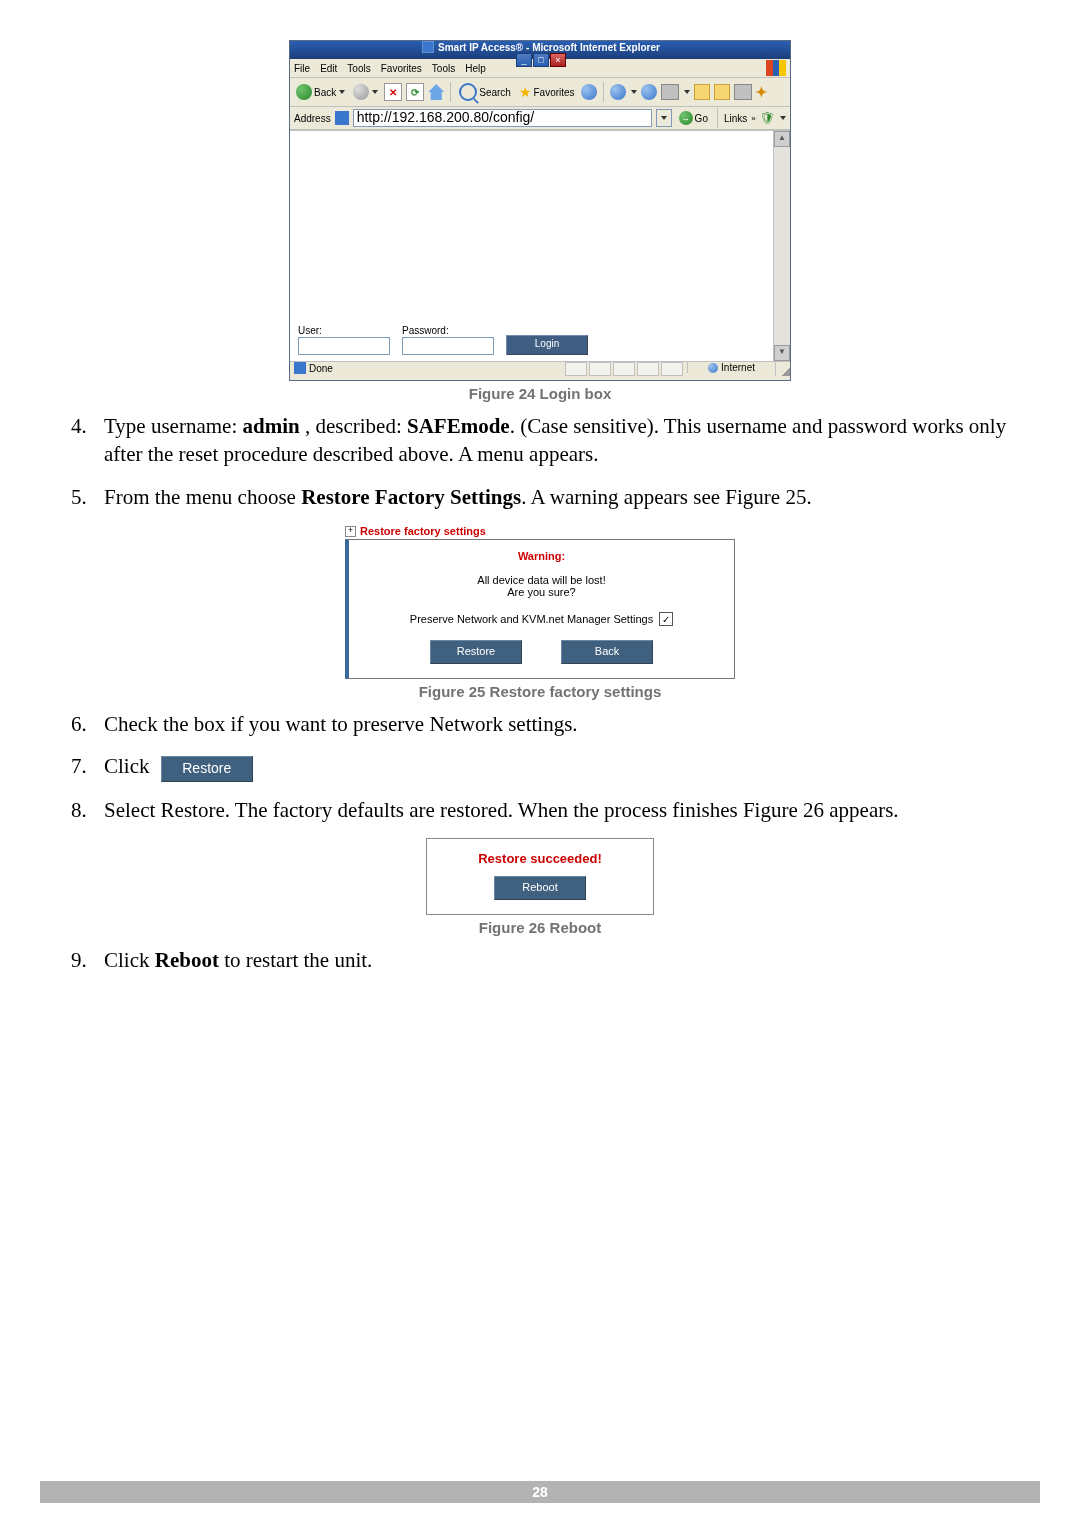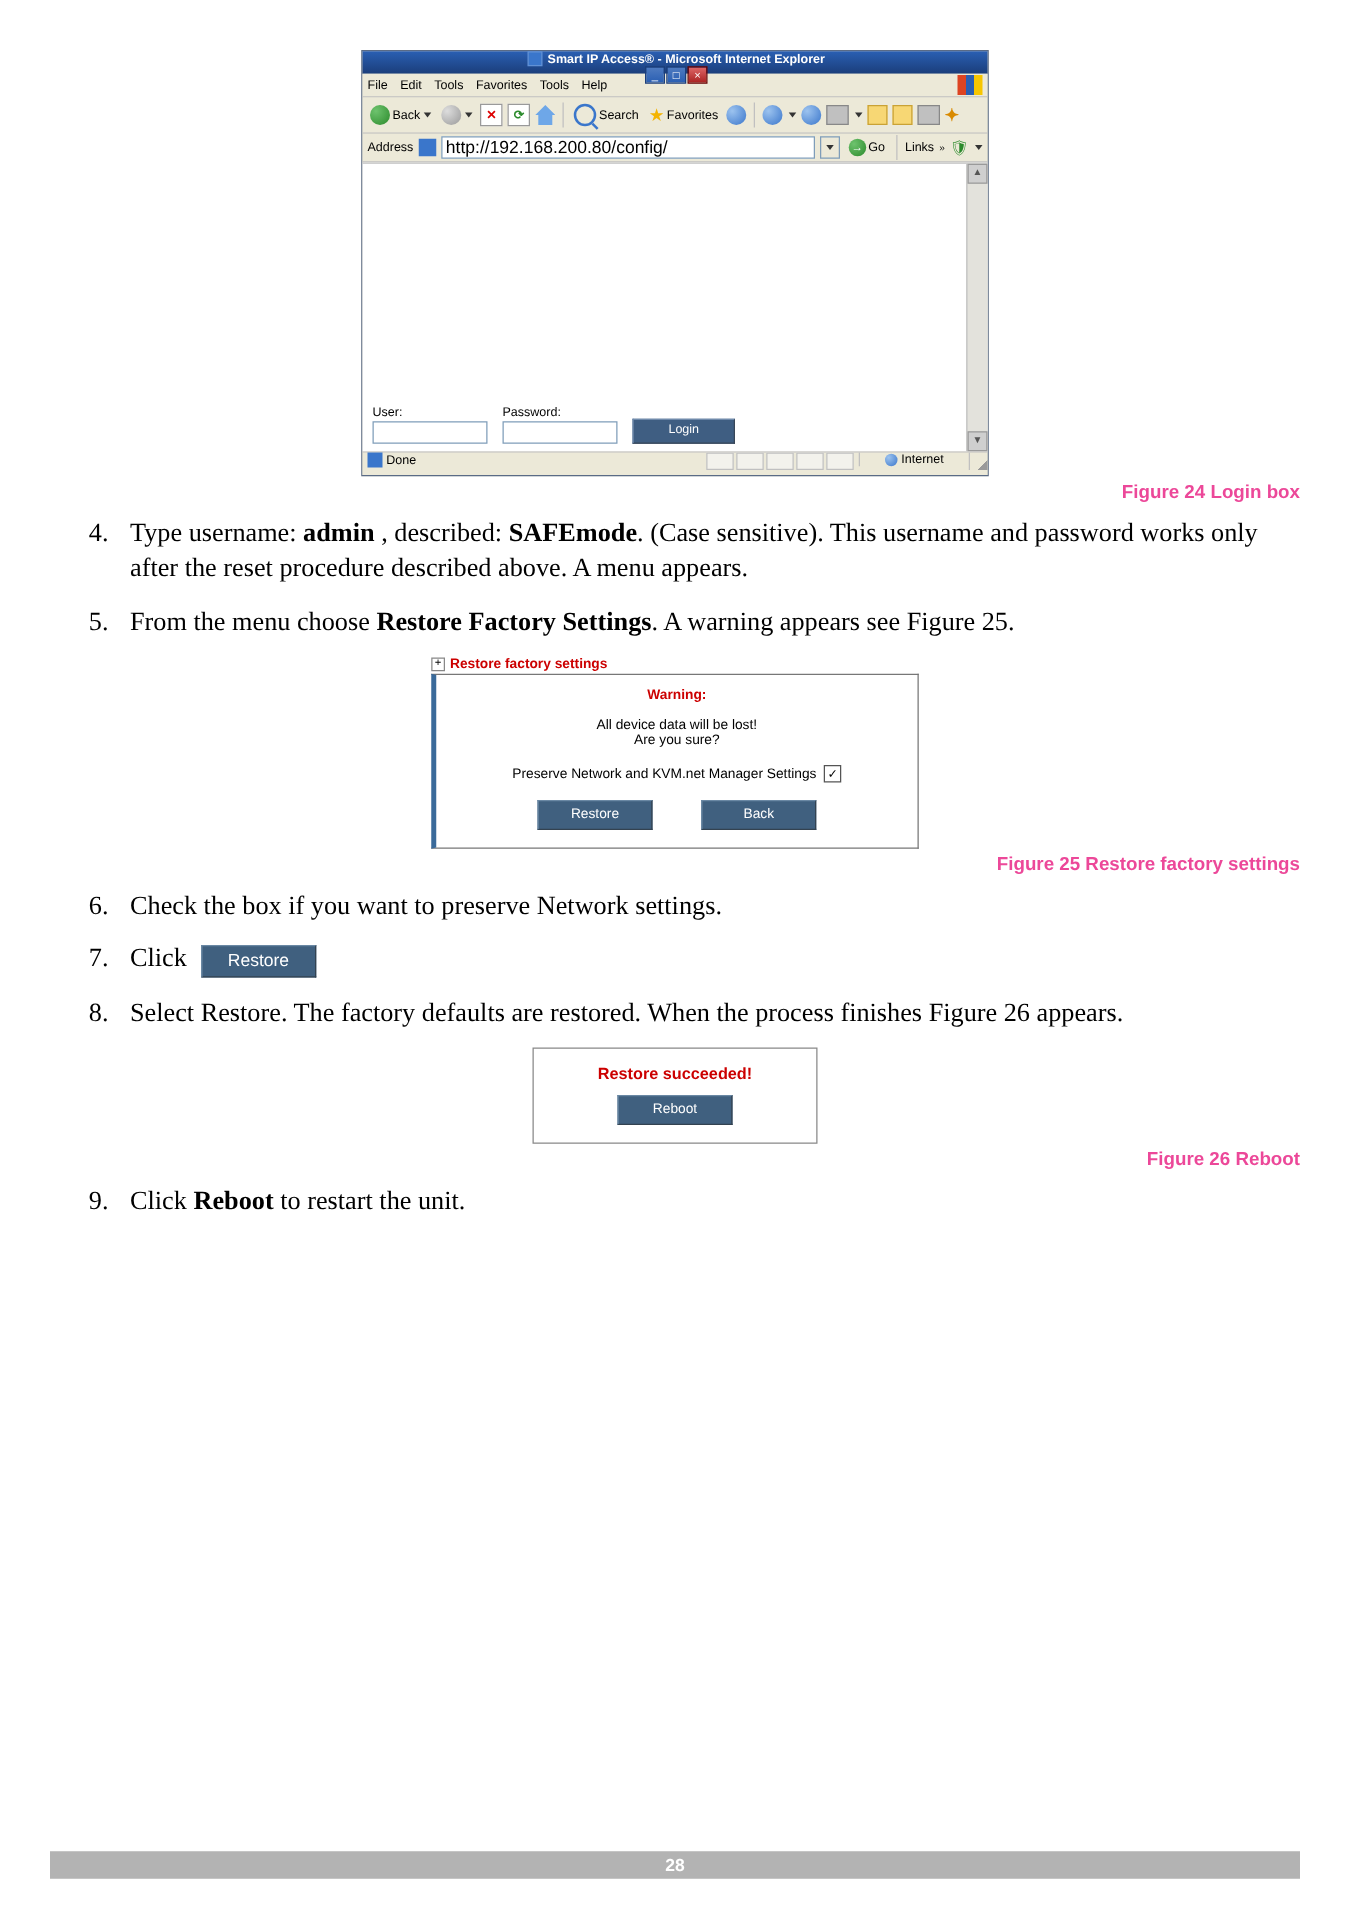--- a/index.html
+++ b/index.html
@@ -285,25 +285,25 @@
     background: radial-gradient(circle at 30% 30%, #9cc3ef, #3a76cb);
   }
   .resize-grip {
     width: 14px; height: 14px;
     background:
       linear-gradient(135deg, transparent 70%, #9a9a9a 70%);
     border-left: 1px solid #c0c0c0;
   }
 
   .figure-caption {
-    text-align: right;
+    text-align: center;
     font-family: Arial, sans-serif;
     font-weight: bold;
     font-size: 15px;
-    color: #ec4899;
+    color: #737373;
     margin: 4px 0 10px 0;
   }
 
   
   ol.steps {
     margin: 0 0 14px 0;
     padding-left: 52px;
     font-size: 21px;
     line-height: 1.35;
   }

